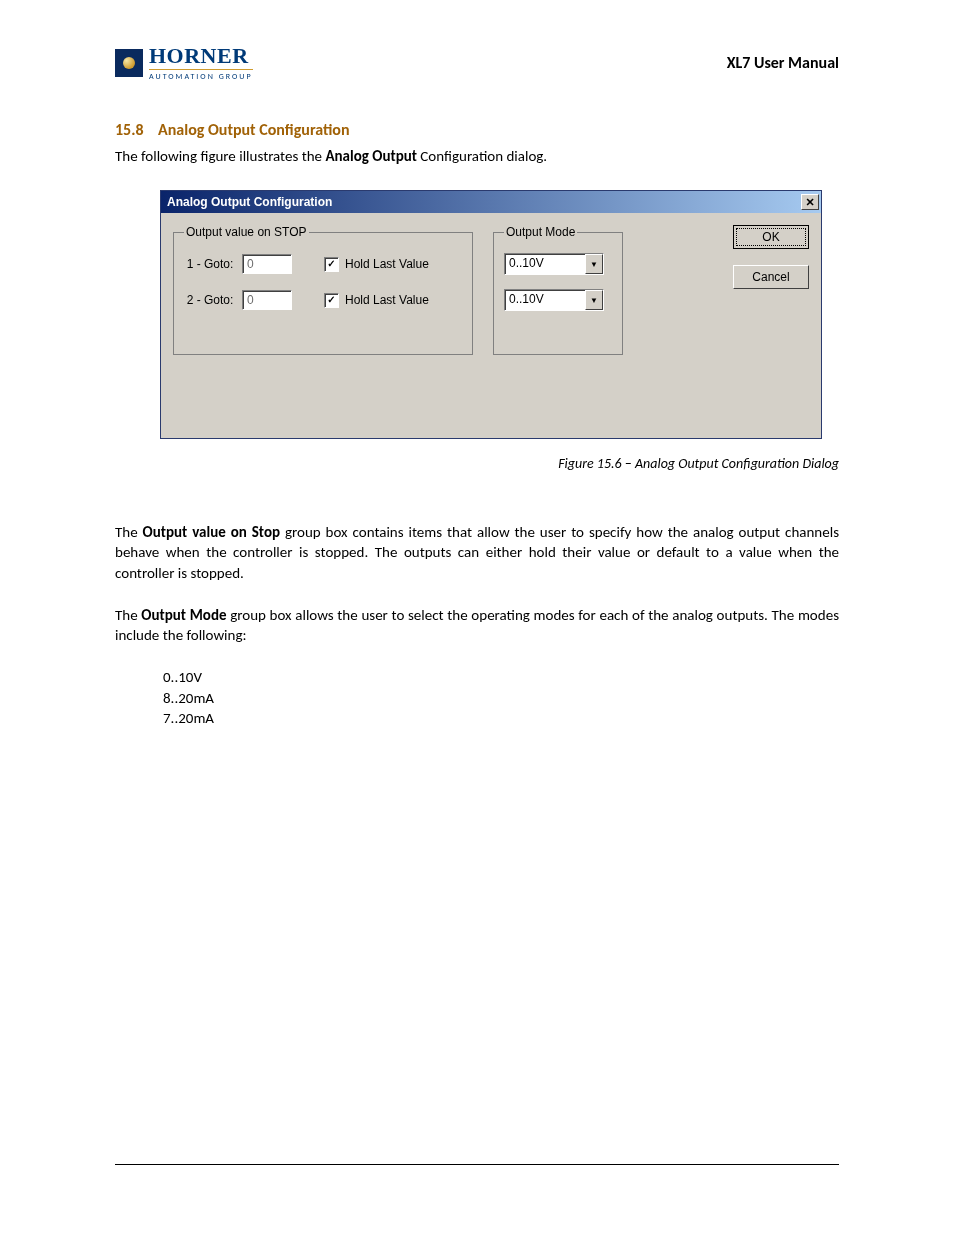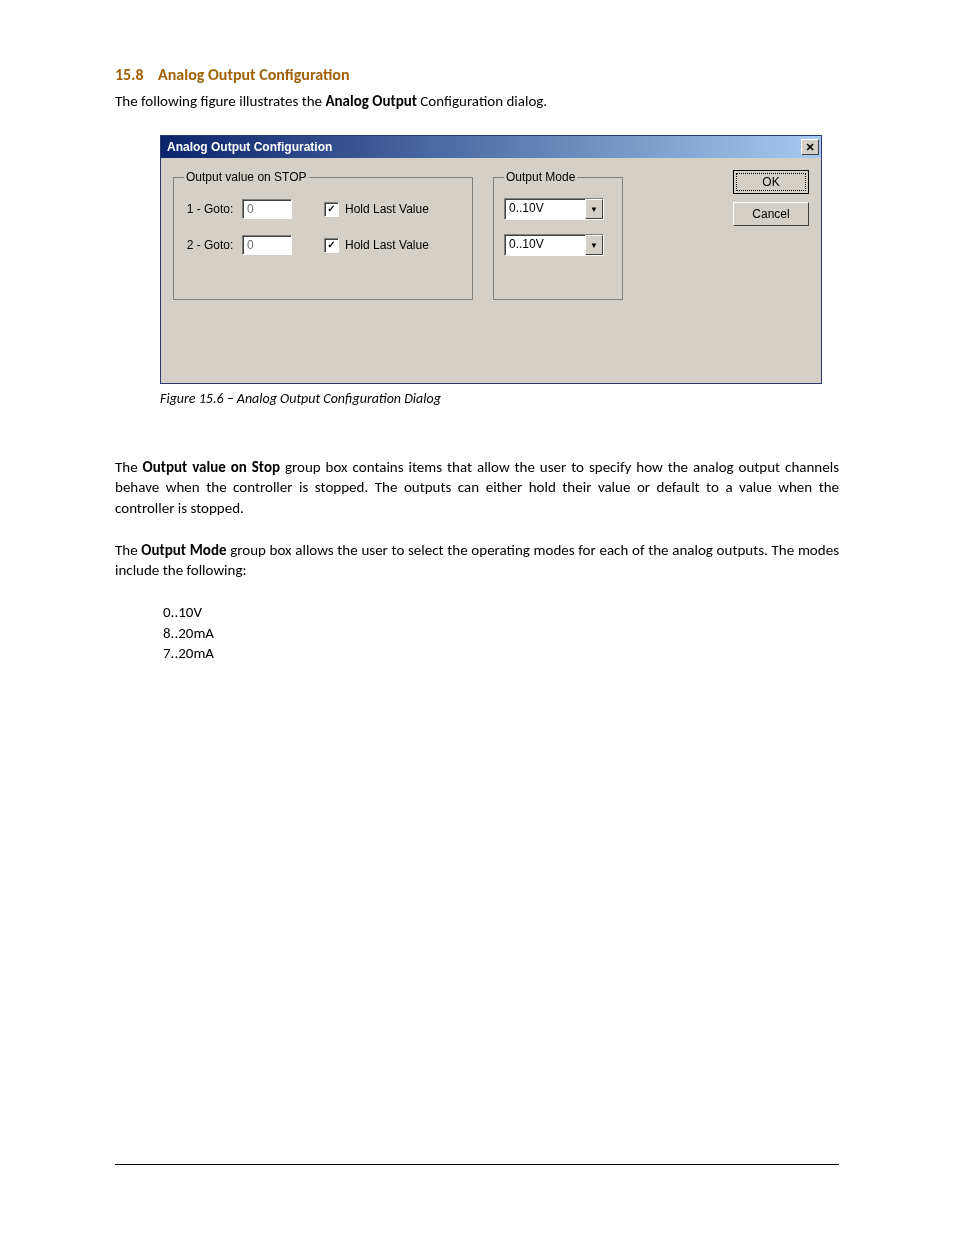--- a/index.html
+++ b/index.html
@@ -211,21 +211,21 @@
     border-right: 1px solid #404040;
     border-bottom: 1px solid #404040;
     font-size: 8px;
     display: flex;
     align-items: center;
     justify-content: center;
   }
   .btn-col {
     display: flex;
     flex-direction: column;
-    gap: 8px;
+    gap: 16px;
     margin-left: auto;
   }
   .win-btn {
     width: 76px;
     height: 24px;
     background: #d4d0c8;
     border-top: 1px solid #fff;
     border-left: 1px solid #fff;
     border-right: 1px solid #404040;
     border-bottom: 1px solid #404040;
@@ -234,24 +234,24 @@
     text-align: center;
     line-height: 22px;
     box-sizing: border-box;
   }
   .win-btn.default {
     outline: 1px dotted #000;
     outline-offset: -4px;
     border: 1px solid #000;
   }
   .caption {
-    text-align: left;
+    text-align: right;
     font-style: italic;
     font-size: 14px;
-    margin-top: 6px;
+    margin-top: 16px;
   }
   .body-text {
     margin-top: 50px;
     font-size: 15px;
     line-height: 1.35;
     text-align: justify;
   }
   .body-text p { margin: 0 0 22px 0; }
   .modes-list {
     margin-left: 48px;
@@ -263,20 +263,32 @@
     left: 115px;
     right: 115px;
     bottom: 70px;
     border-top: 1px solid #000;
   }
 </style>
 </head>
 <body>
 
 <div class="page">
+  <div class="header-row">
+    <div class="logo">
+      <div class="logo-square">
+          <div class="logo-ball"></div>
+        </div>
+      <div class="logo-text">
+        <span class="logo-main">HORNER</span>
+        <span class="logo-sub">AUTOMATION GROUP</span>
+      </div>
+    </div>
+    <div class="doc-title">XL7 User Manual</div>
+  </div>
 
   <div class="section-heading">
     <span>15.8</span>&nbsp;&nbsp;&nbsp;
     <span>Analog Output Configuration</span>
   </div>
   <div class="intro-line">
     <span>The following figure illustrates the </span><b>Analog Output</b><span> Configuration dialog.</span>
   </div>
 
   <div class="dialog-wrap">

